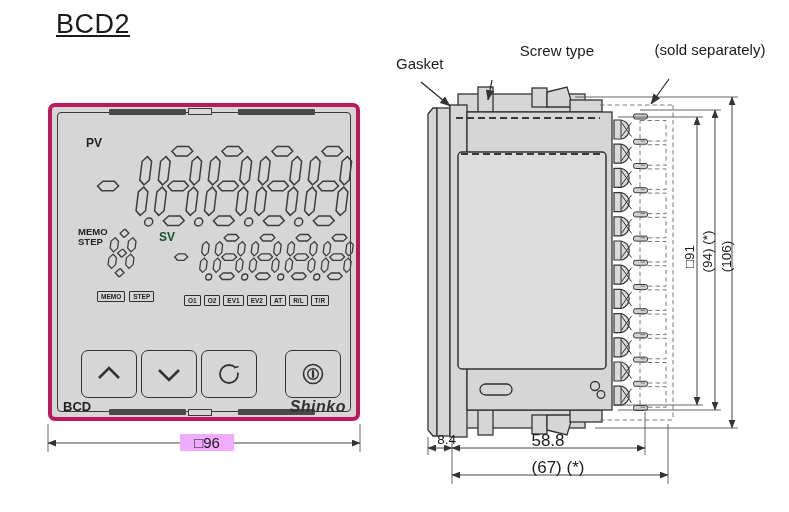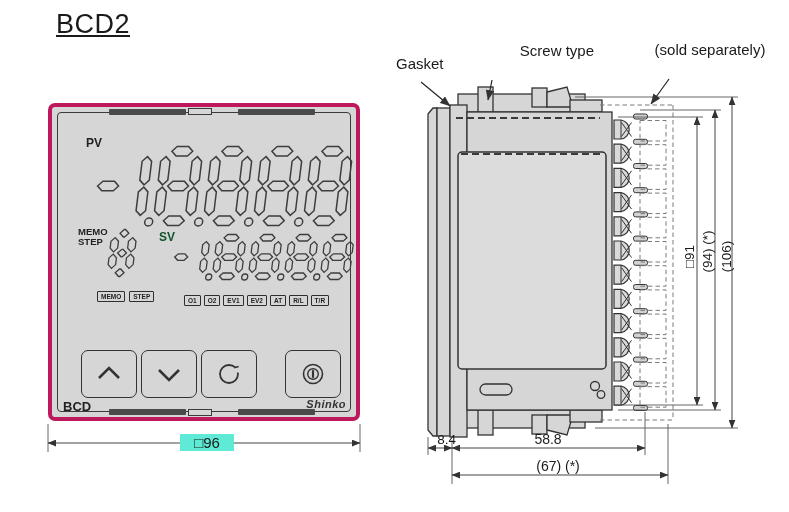--- a/index.html
+++ b/index.html
@@ -23,27 +23,27 @@
                     line-height:10px;color:#222;}
   .badge-row{position:absolute;display:flex;gap:4px;}
   #memo-badges{left:45px;top:184px;}
   #indicator-row{left:132px;top:188px;gap:3px;}
   .badge{border:1px solid #2e2e2e;border-radius:1px;font-size:6.5px;font-weight:bold;
          color:#222;padding:1px 3px;line-height:7px;background:#d6d6d6;white-space:nowrap;}
   .key{position:absolute;top:243px;width:56px;height:48px;background:#d6d6d6;
        border:1.6px solid #333;border-radius:7px;display:flex;align-items:center;
        justify-content:center;padding:0;box-sizing:border-box;}
   #brand-small{left:11px;top:292px;font-size:13px;font-weight:bold;color:#222;}
-  #logo{right:10px;top:291px;font-size:11px;font-weight:bold;font-style:italic;
+  #logo{right:10px;top:291px;font-size:16px;font-weight:bold;font-style:italic;
         letter-spacing:.5px;color:#333;}
   
-  .dim-text{font-size:14px;text-align:center;}
+  .dim-text{font-size:17px;text-align:center;}
   .callout{font-size:15px;line-height:17.5px;}
   #dim-96{left:180px;top:434px;width:48px;font-size:15px;text-align:center;
-          background:#5eead4;padding:0 3px;z-index:3;}
+          background:#f0abfc;padding:0 3px;z-index:3;}
   #callout-gasket{left:396px;top:55px;}
   #callout-bracket{left:452px;top:42px;width:142px;text-align:right;}
   #callout-cover{left:637px;top:41px;width:146px;text-align:center;}
   #dim-8-4{left:420px;top:432px;width:36px;font-size:13.5px;text-align:right;}
   #dim-58-8{left:518px;top:431px;width:60px;}
   #dim-67{left:518px;top:458px;width:80px;}
   .vdim{font-size:13.5px;text-align:center;transform:rotate(-90deg);transform-origin:center;}
   #dim-91{left:671px;top:249px;width:36px;}
   #dim-94{left:681px;top:244px;width:52px;}
   #dim-106{left:707px;top:249px;width:38px;}

